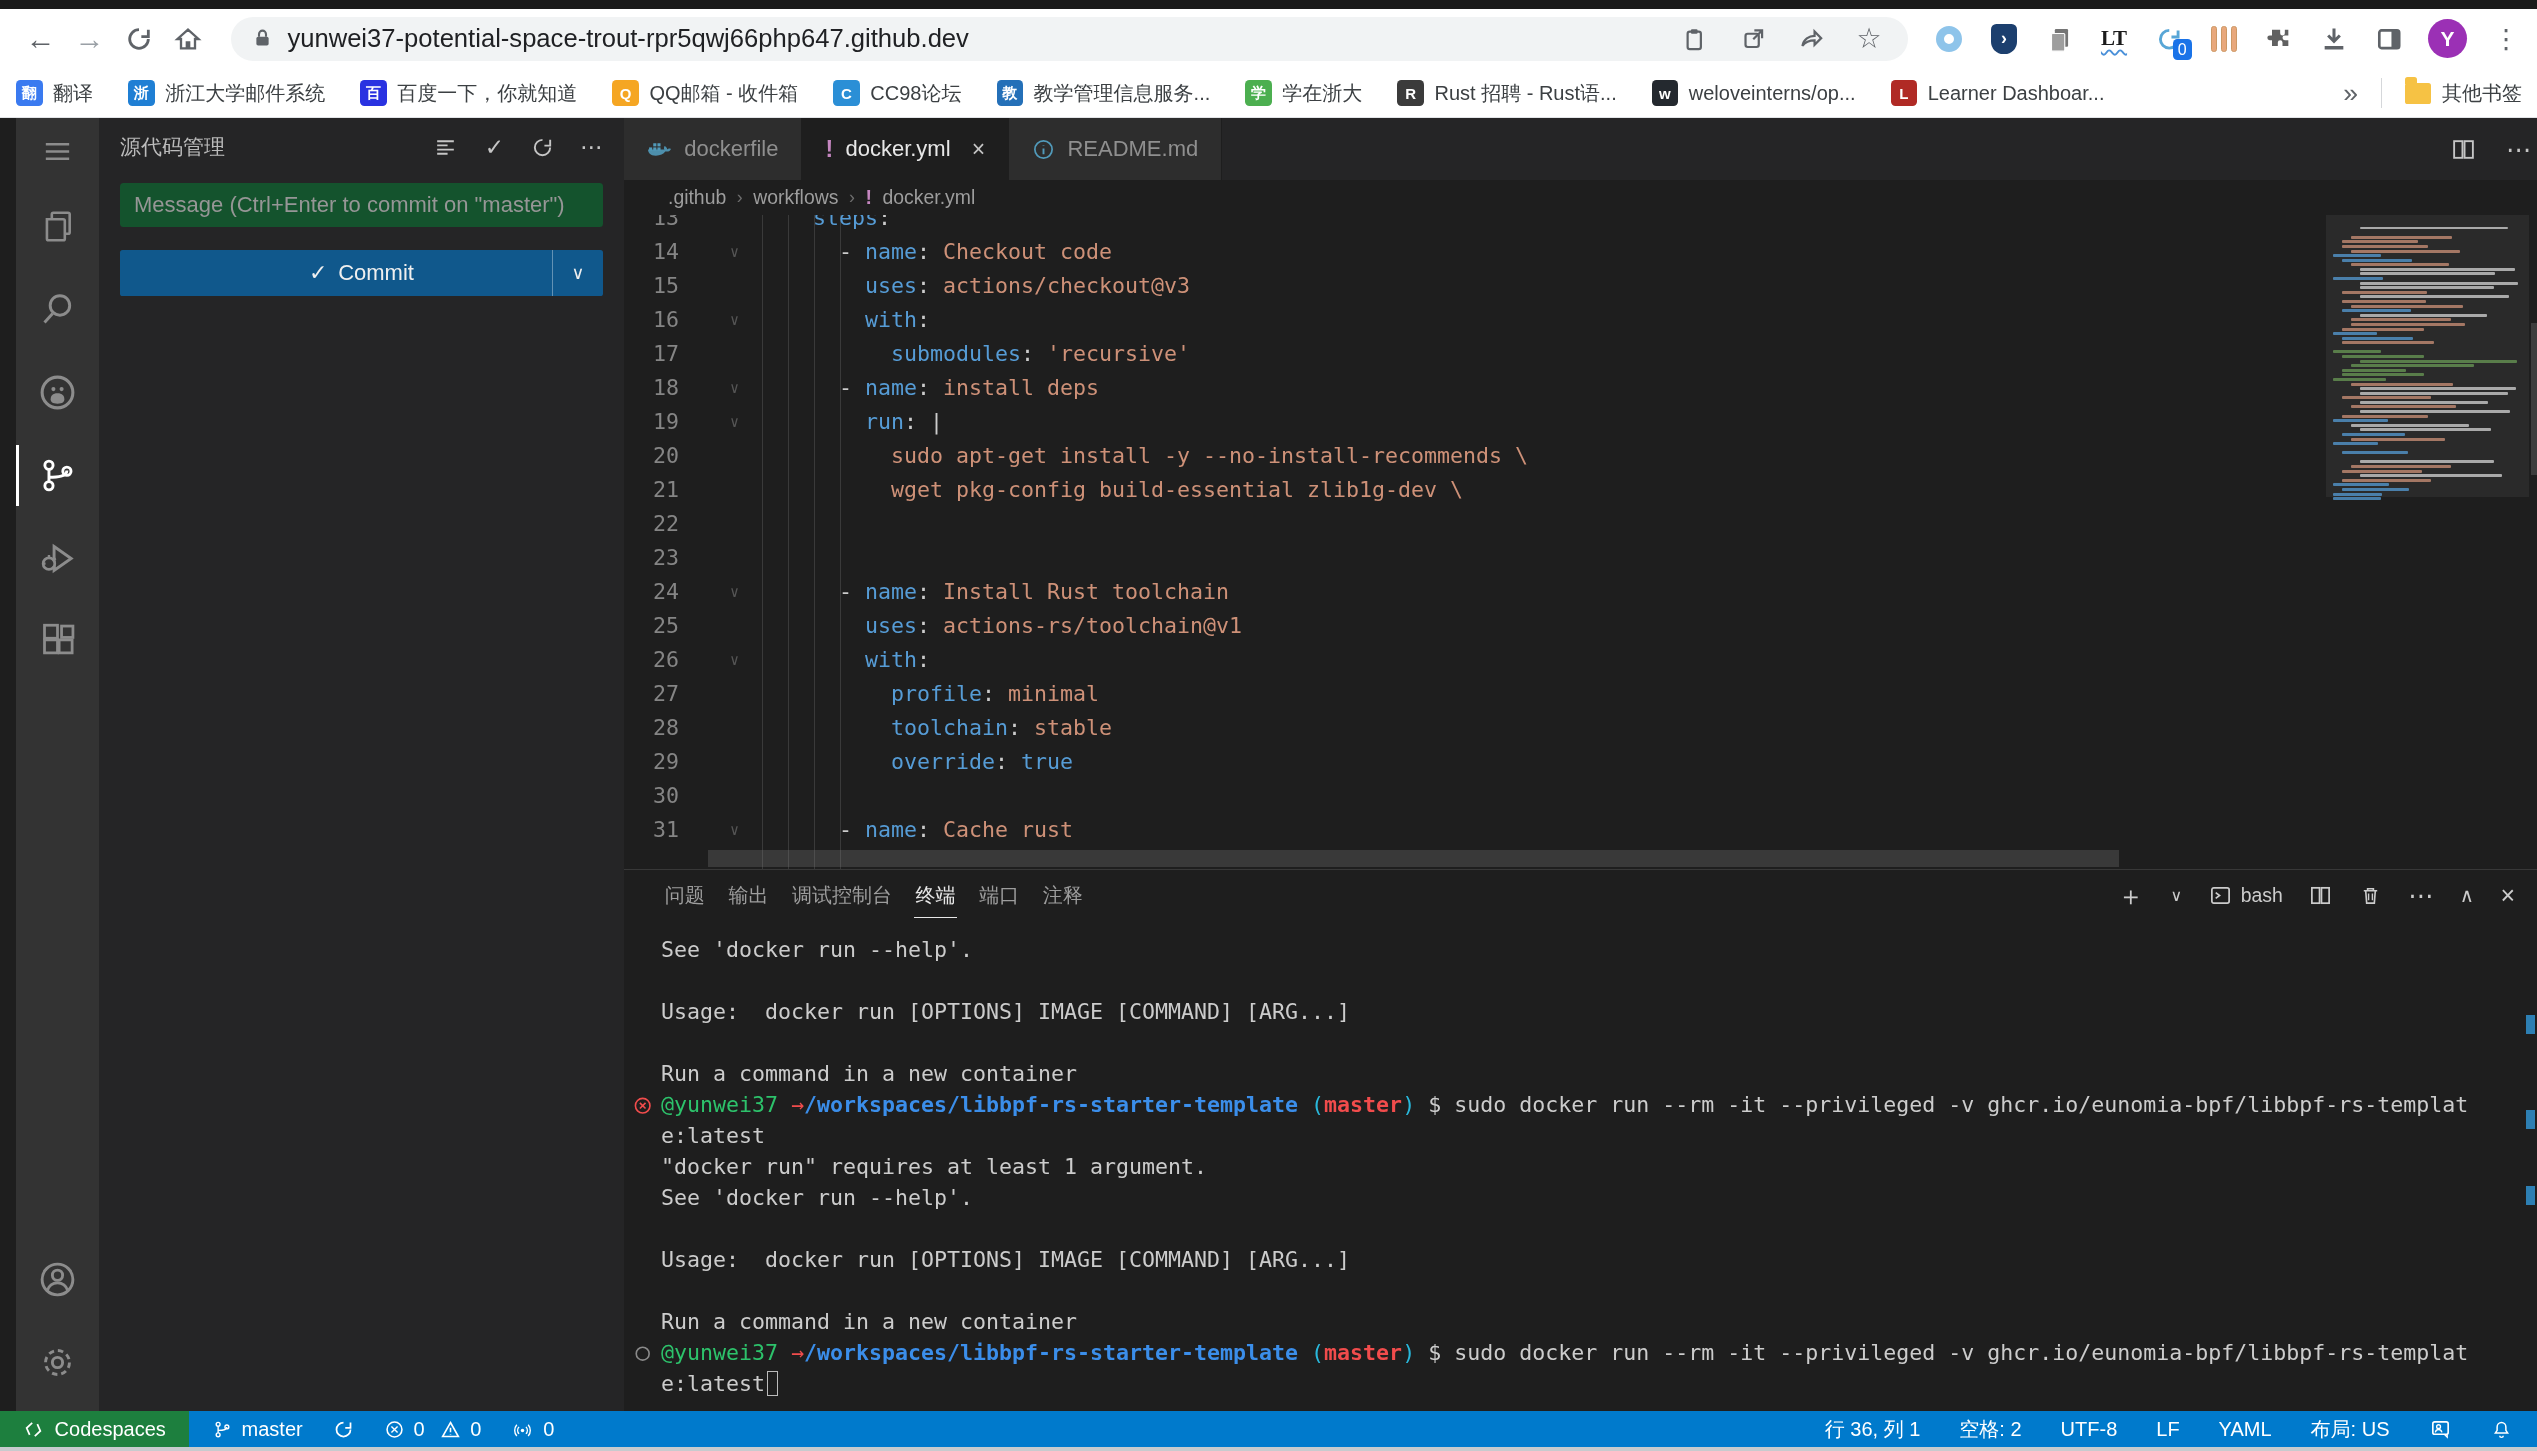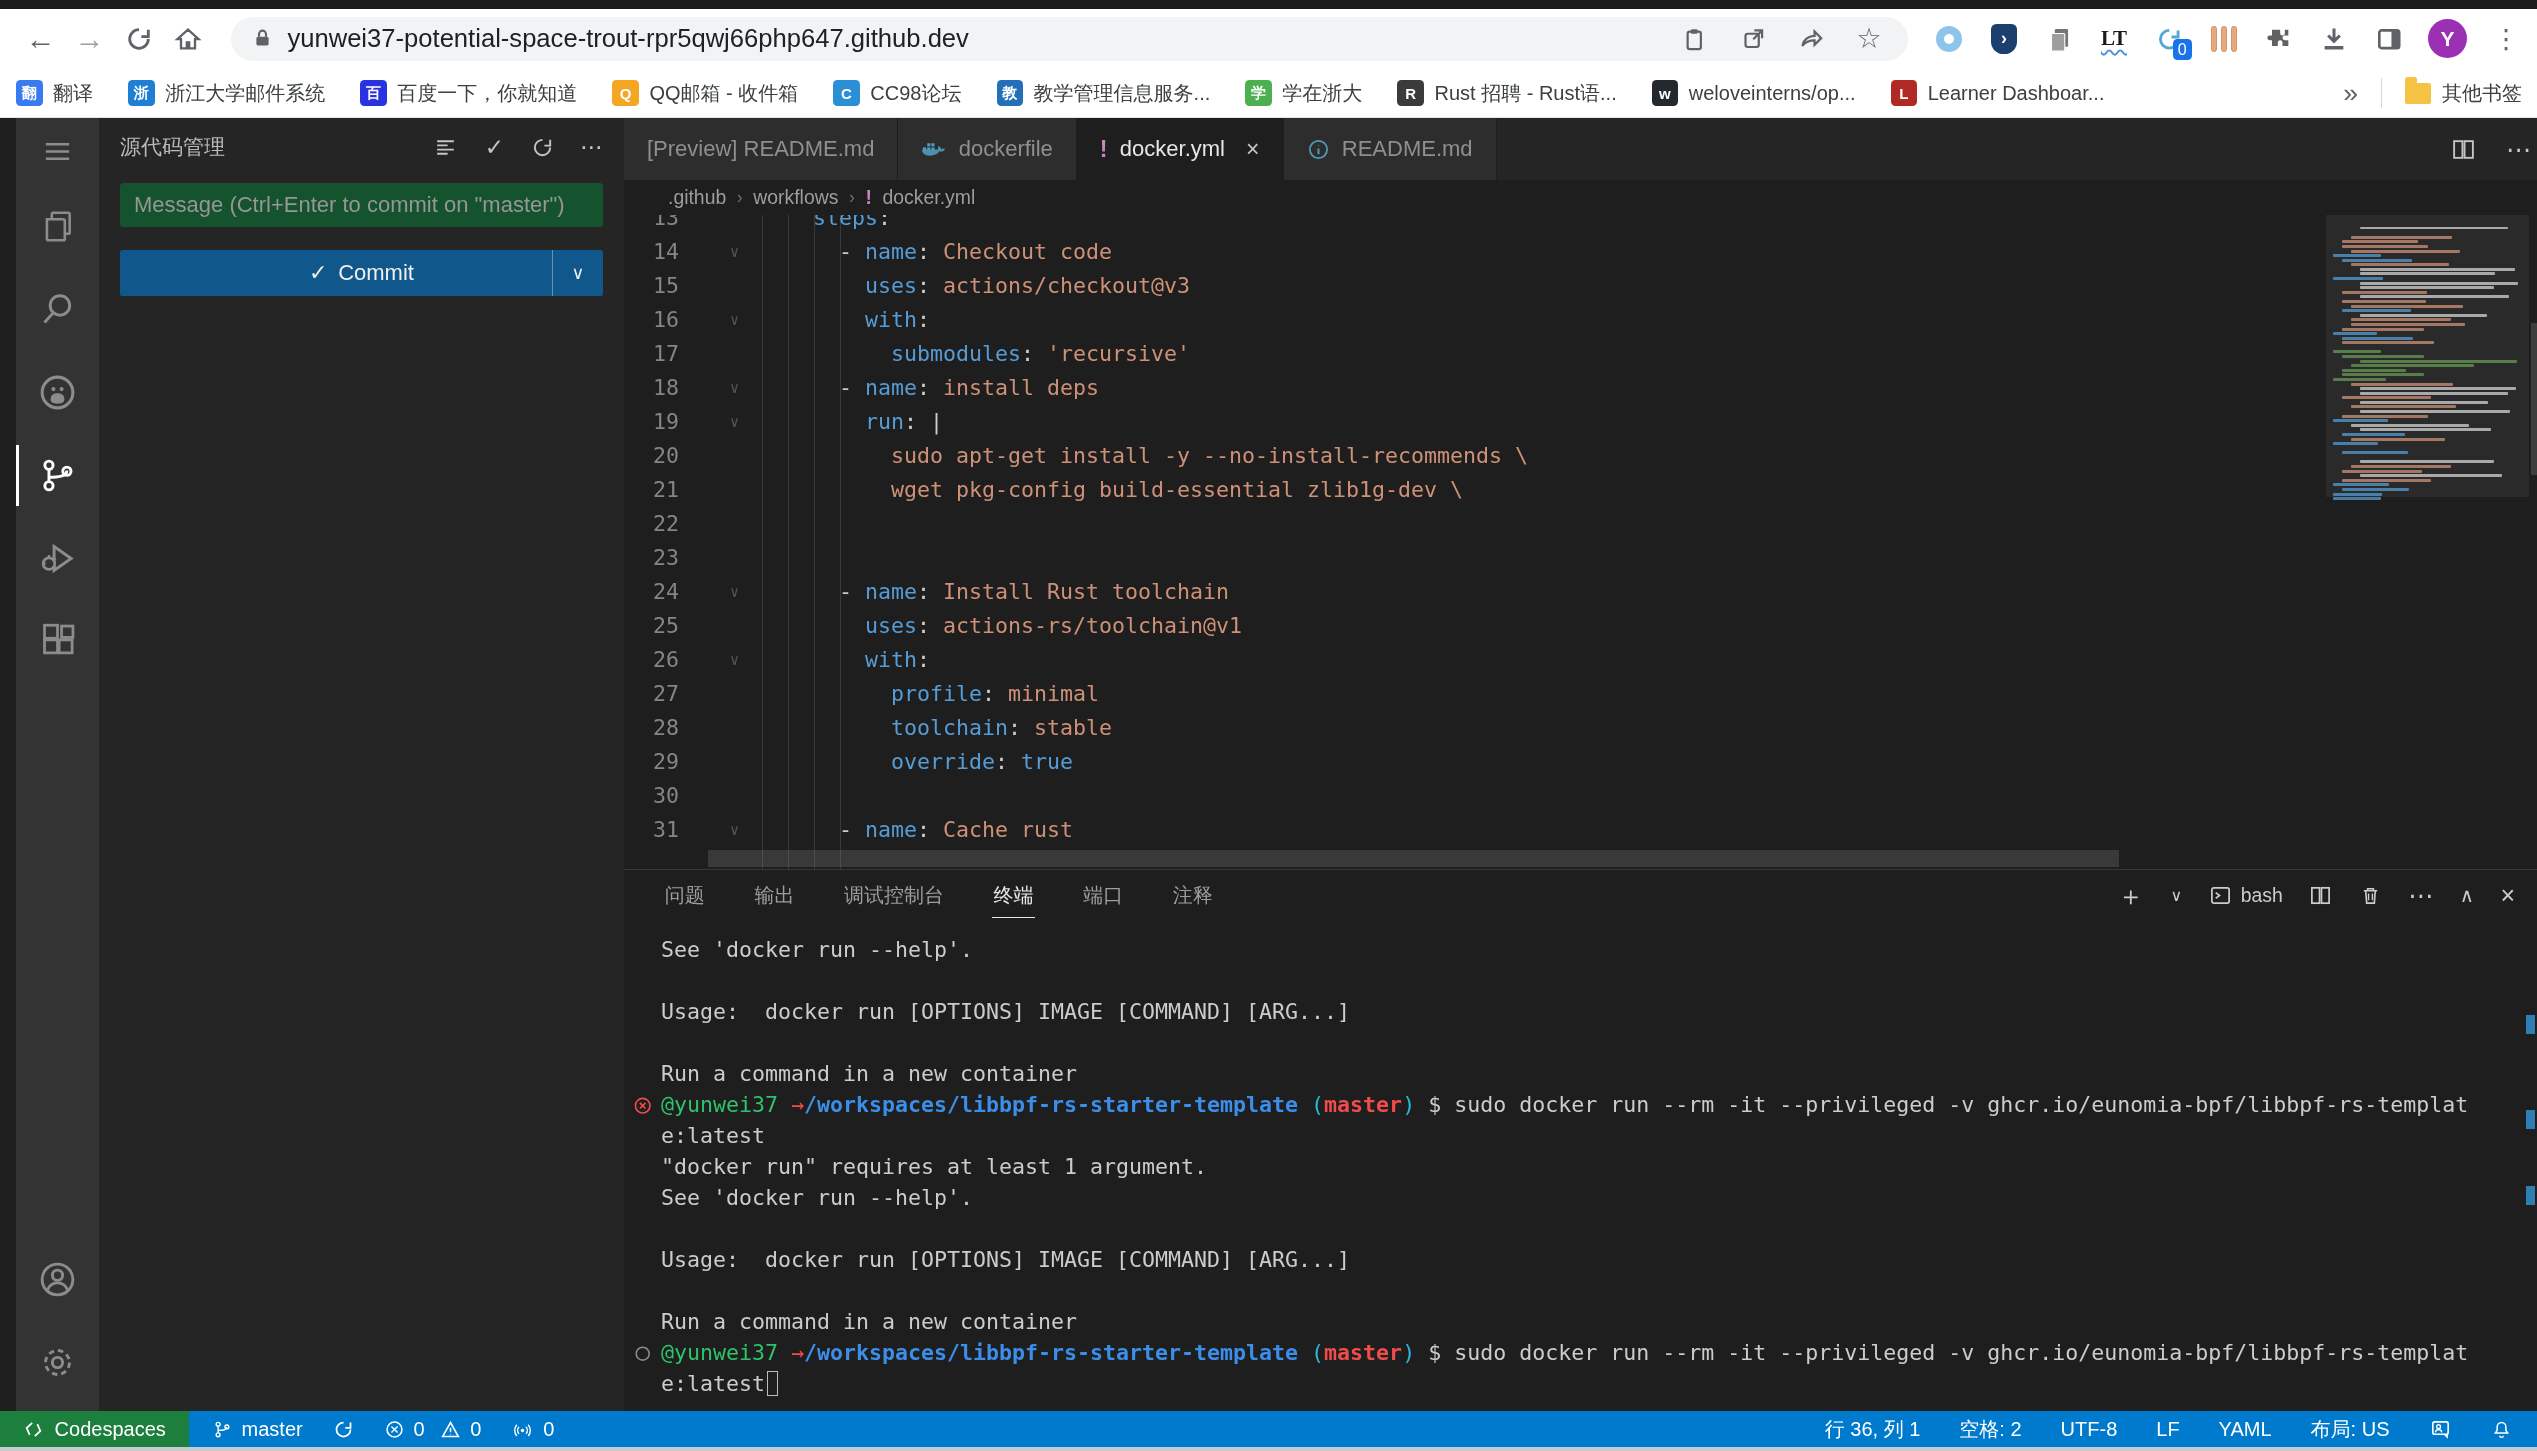--- a/index.html
+++ b/index.html
@@ -328,23 +328,20 @@
       <div class="sc-commit">
         <span style="margin-right:10.6px">✓</span>
         <span>Commit</span>
         <div class="split">∨</div>
       </div>
     </div>
 
     <div class="editor">
       <div class="tabsbar">
         <div id="tabs-list" style="display:flex">
-            <div class="tab">
-              <span>[Preview] README.md</span>
-            </div>
             <div class="tab">
               <span>
                 <svg width="25" height="21" viewBox="0 0 24 20">
                   <g fill="#519aba">
                     <rect x="2" y="8" width="3" height="3"></rect>
                     <rect x="6" y="8" width="3" height="3"></rect>
                     <rect x="10" y="8" width="3" height="3"></rect>
                     <rect x="6" y="4" width="3" height="3"></rect>
                     <rect x="10" y="4" width="3" height="3"></rect>
                     <path d="M1 12h18c2 0 3.5-1 4-2.5-1.5-.7-3-.3-3.6.4-.3-1.8-1.4-2.7-2.4-3.2-.8 1-1 2.4-.3 3.3H1c0 3 2 6 7.5 6 4.2 0 7.5-1.6 9-4z" opacity=".9"></path>
@@ -471,21 +468,21 @@
             <div class="mm-line" style="left: 7px; top: 278px; width: 49px; background: rgb(86, 156, 214); opacity: 0.75;"></div>
             <div class="mm-line" style="left: 7px; top: 282px; width: 48px; background: rgb(86, 156, 214); opacity: 0.75;"></div>
           </div>
         <div class="vscroll"></div>
         <div class="hscroll"></div>
       </div>
     </div>
 
     <div class="panel">
       <div class="panel-header">
-        <div id="panel-tabs" style="display:flex;gap:46px">
+        <div id="panel-tabs" style="display:flex;gap:20px">
             <div class="ptab">问题</div>
             <div class="ptab">输出</div>
             <div class="ptab">调试控制台</div>
             <div class="ptab active">终端</div>
             <div class="ptab">端口</div>
             <div class="ptab">注释</div>
           </div>
         <div class="panel-actions">
           <span style="font-size:26.5px">＋</span>
           <span style="font-size:16px">∨</span>

